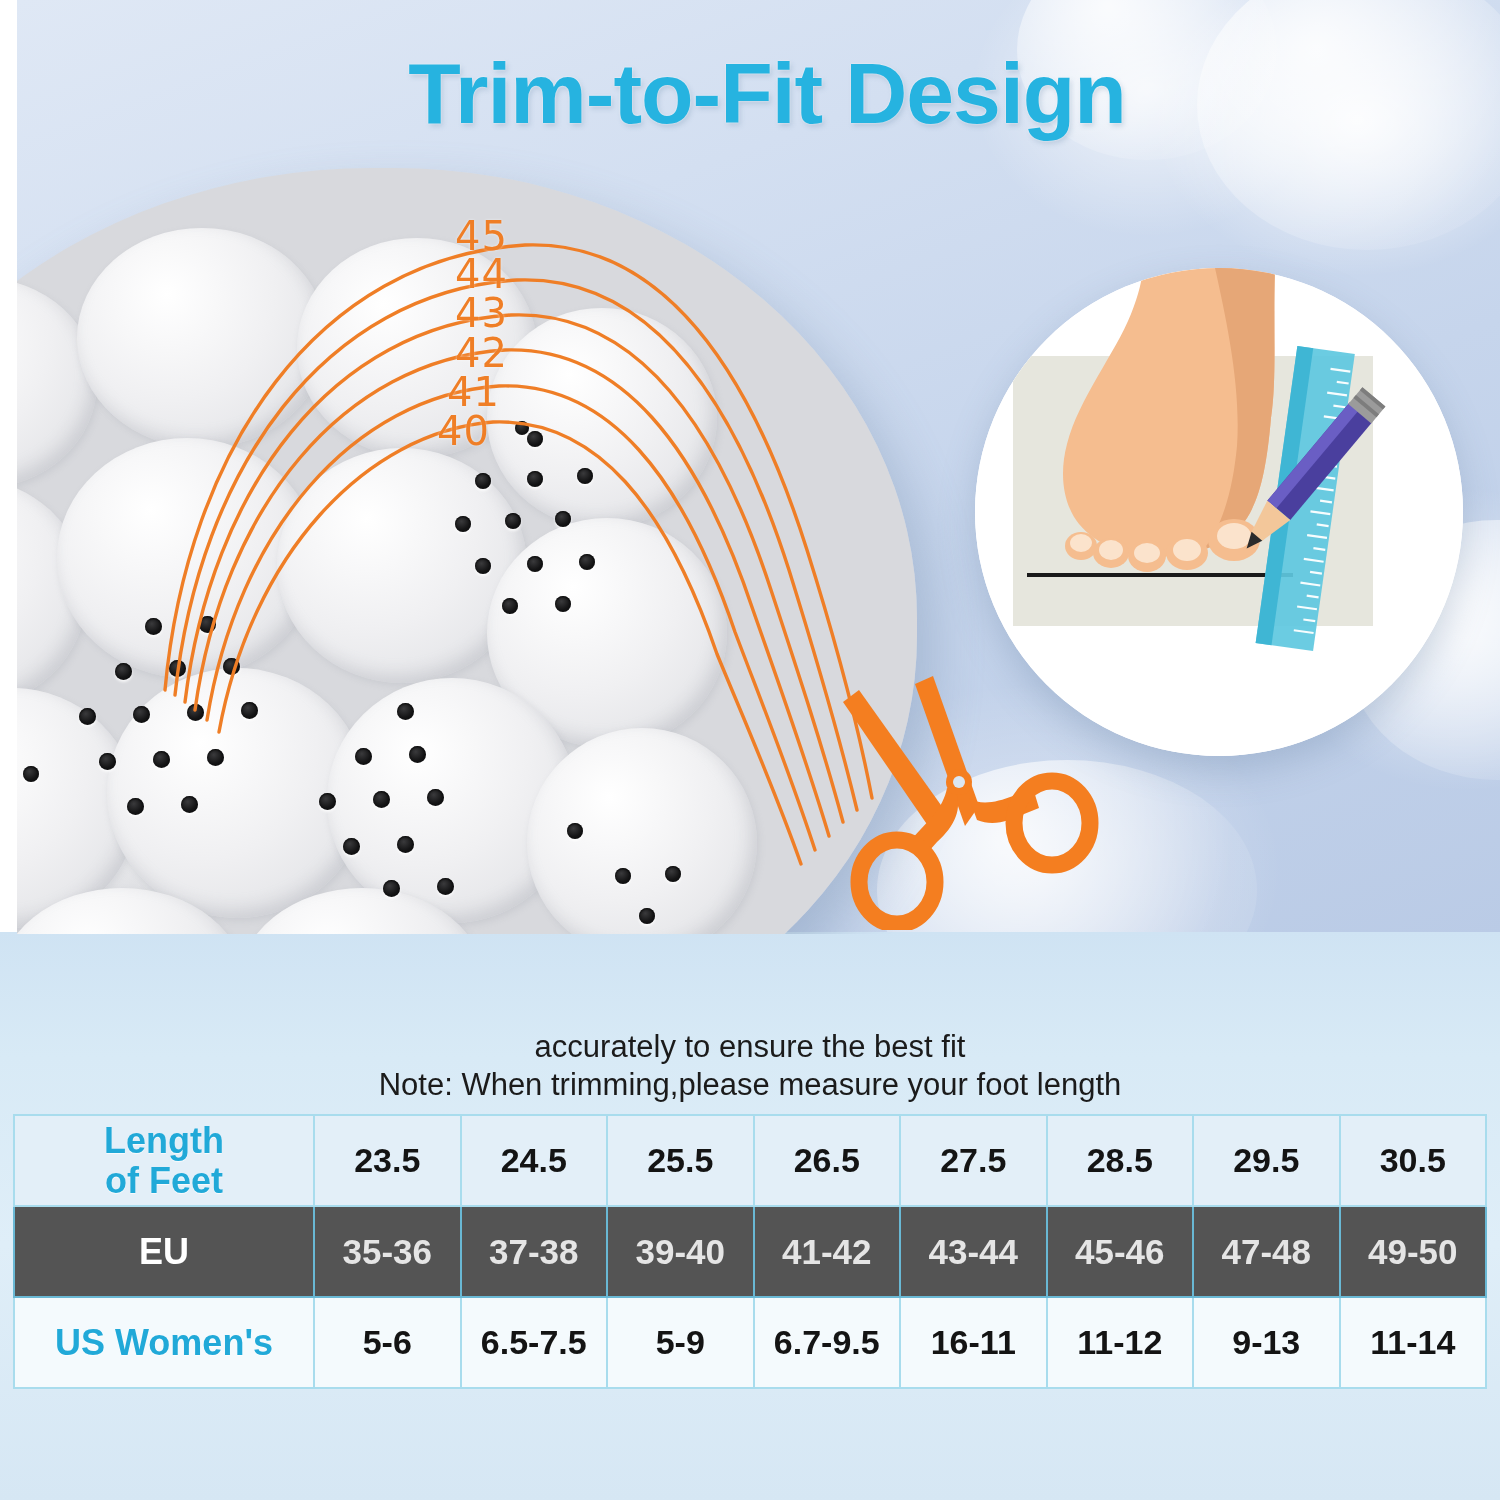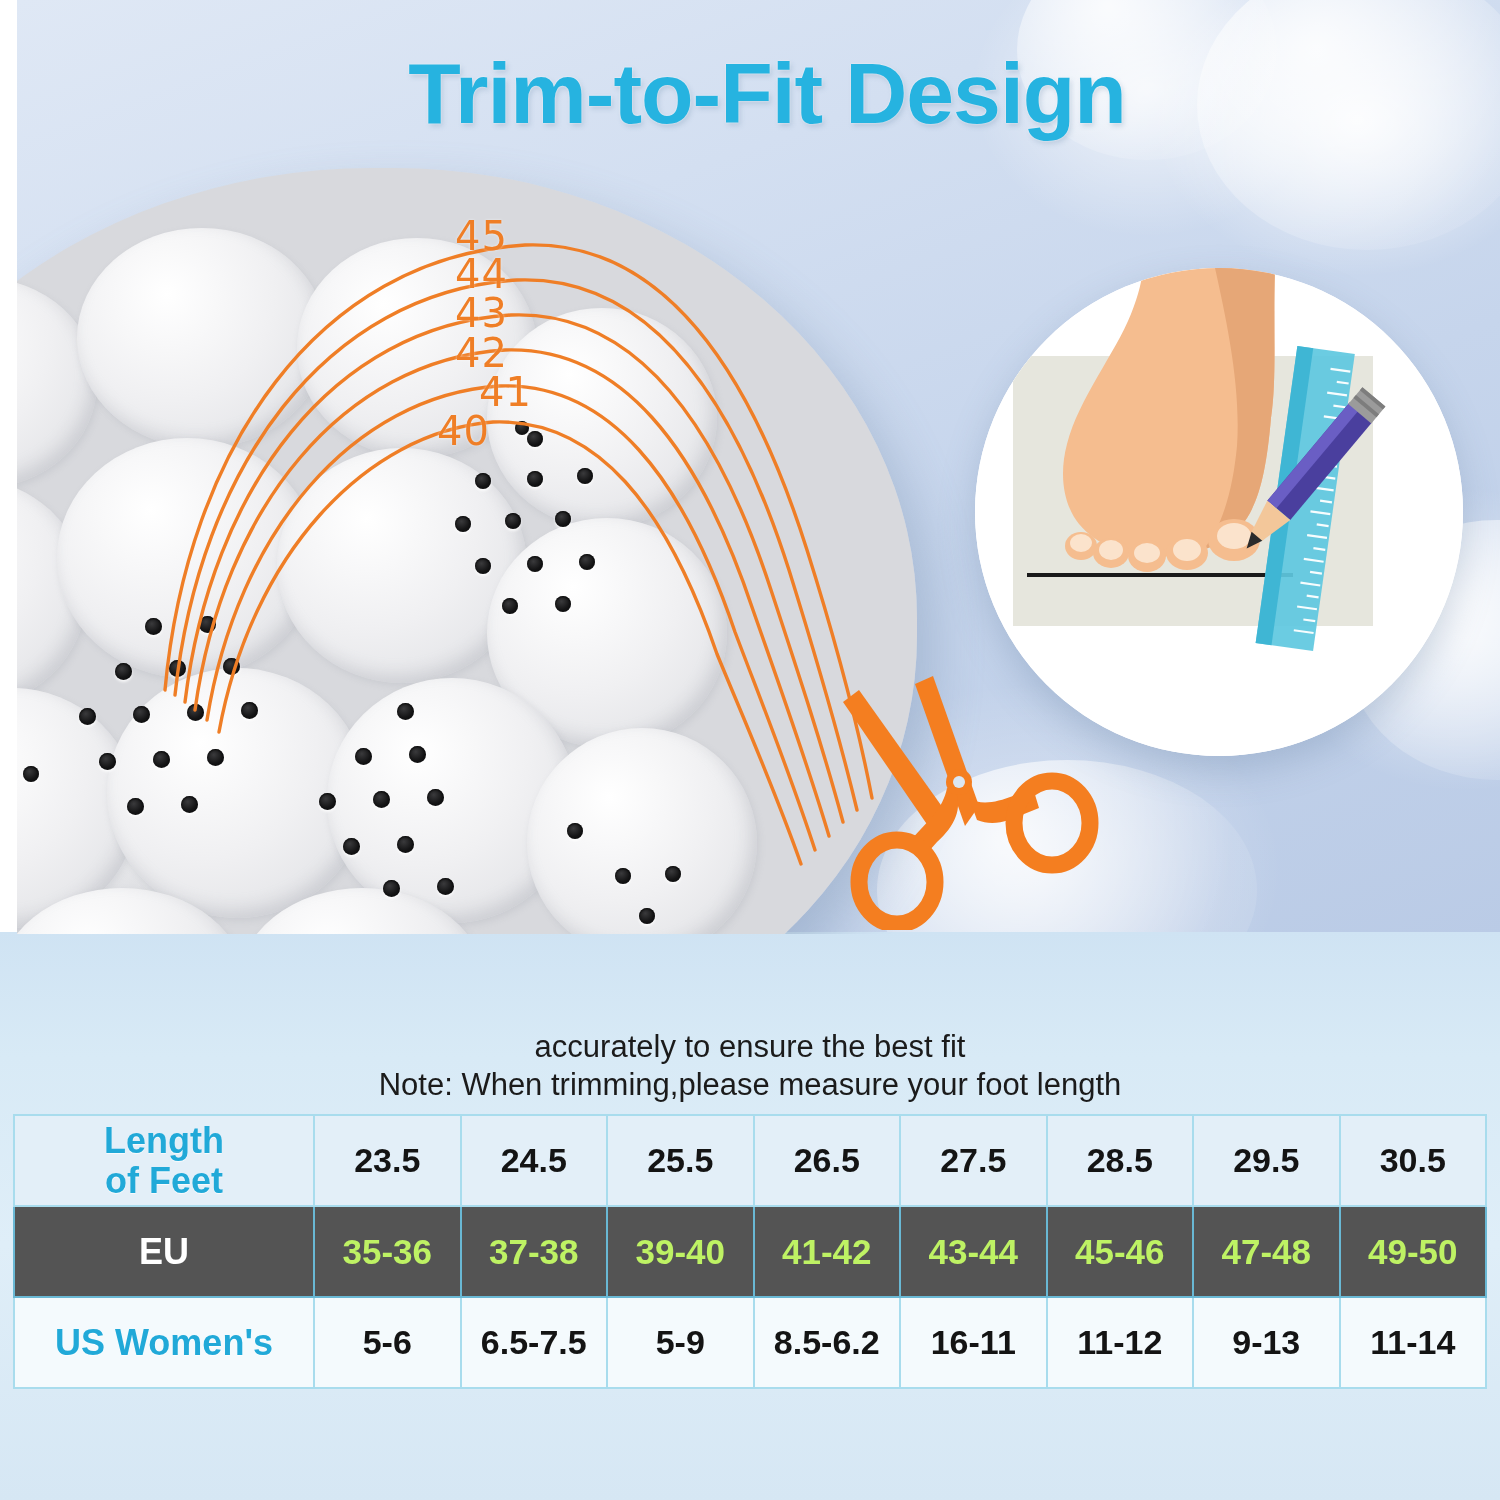--- a/index.html
+++ b/index.html
@@ -183,21 +183,21 @@
   table.size-table td.rowhead {
     width: 296px;
     font-size: 36px;
     color: #21a9d8;
     text-shadow: 0 1px 1px rgba(255,255,255,0.8);
     line-height: 40px;
   }
   tr.r-length td { background: #e3eff8; }
   tr.r-eu td {
     background: #545454;
-    color: #bef264;
+    color: #e5e5e5;
     border-color: #69b8d4;
     font-size: 35px;
   }
   tr.r-eu td.rowhead { color: #ffffff; text-shadow: none; }
   tr.r-men td { background: #e2eef7; }
   tr.r-women td { background: #f4fafd; }
 </style>
 </head>
 <body>
 
@@ -284,21 +284,21 @@
         <path d="M178 560 C 206 358, 326 210, 488 200 C 604 196, 682 298, 736 460 C 764 540, 790 612, 812 686"></path>
         <path d="M190 570 C 220 382, 336 246, 482 236 C 592 232, 666 328, 718 482 C 746 556, 774 626, 798 700"></path>
         <path d="M202 582 C 234 406, 348 282, 476 272 C 580 268, 650 358, 700 504 C 728 572, 758 640, 784 714"></path>
       </g>
     </svg>
 
     <span class="size-label" style="left:438px;top:213px;">45</span>
     <span class="size-label" style="left:438px;top:251px;">44</span>
     <span class="size-label" style="left:438px;top:290px;">43</span>
     <span class="size-label" style="left:438px;top:330px;">42</span>
-    <span class="size-label" style="left:462px;top:369px;">41</span>
+    <span class="size-label" style="left:430px;top:369px;">41</span>
     <span class="size-label" style="left:420px;top:408px;">40</span>
 
     <svg class="scissors" viewBox="0 0 270 300">
       <g fill="#f47e20">
         <path d="M78 54 L96 46 L142 176 L128 196 Z"></path>
         <path d="M8 66 L24 54 L118 186 L100 200 Z" transform="translate(-2,6)"></path>
         <path d="M118 160 C 126 178, 118 196, 100 212 L 84 230 L 70 214 L 96 186 C 104 176, 108 168, 110 158 Z"></path>
         <path d="M132 168 C 144 176, 160 172, 176 166 L 196 158 L 202 178 L 172 190 C 160 194, 150 194, 140 190 Z"></path>
       </g>
       <circle cx="122" cy="152" r="13" fill="#f47e20"></circle>
@@ -407,21 +407,21 @@
           <td>43-44</td>
           <td>45-46</td>
           <td>47-48</td>
           <td>49-50</td>
         </tr>
         <tr class="r-women">
           <td class="rowhead">US Women's</td>
           <td>5-6</td>
           <td>6.5-7.5</td>
           <td>5-9</td>
-          <td>8.5-6.2</td>
+          <td>6.7-9.5</td>
           <td>16-11</td>
           <td>11-12</td>
           <td>9-13</td>
           <td>11-14</td>
         </tr>
       </tbody>
     </table>
   </div>
 </div>
 

